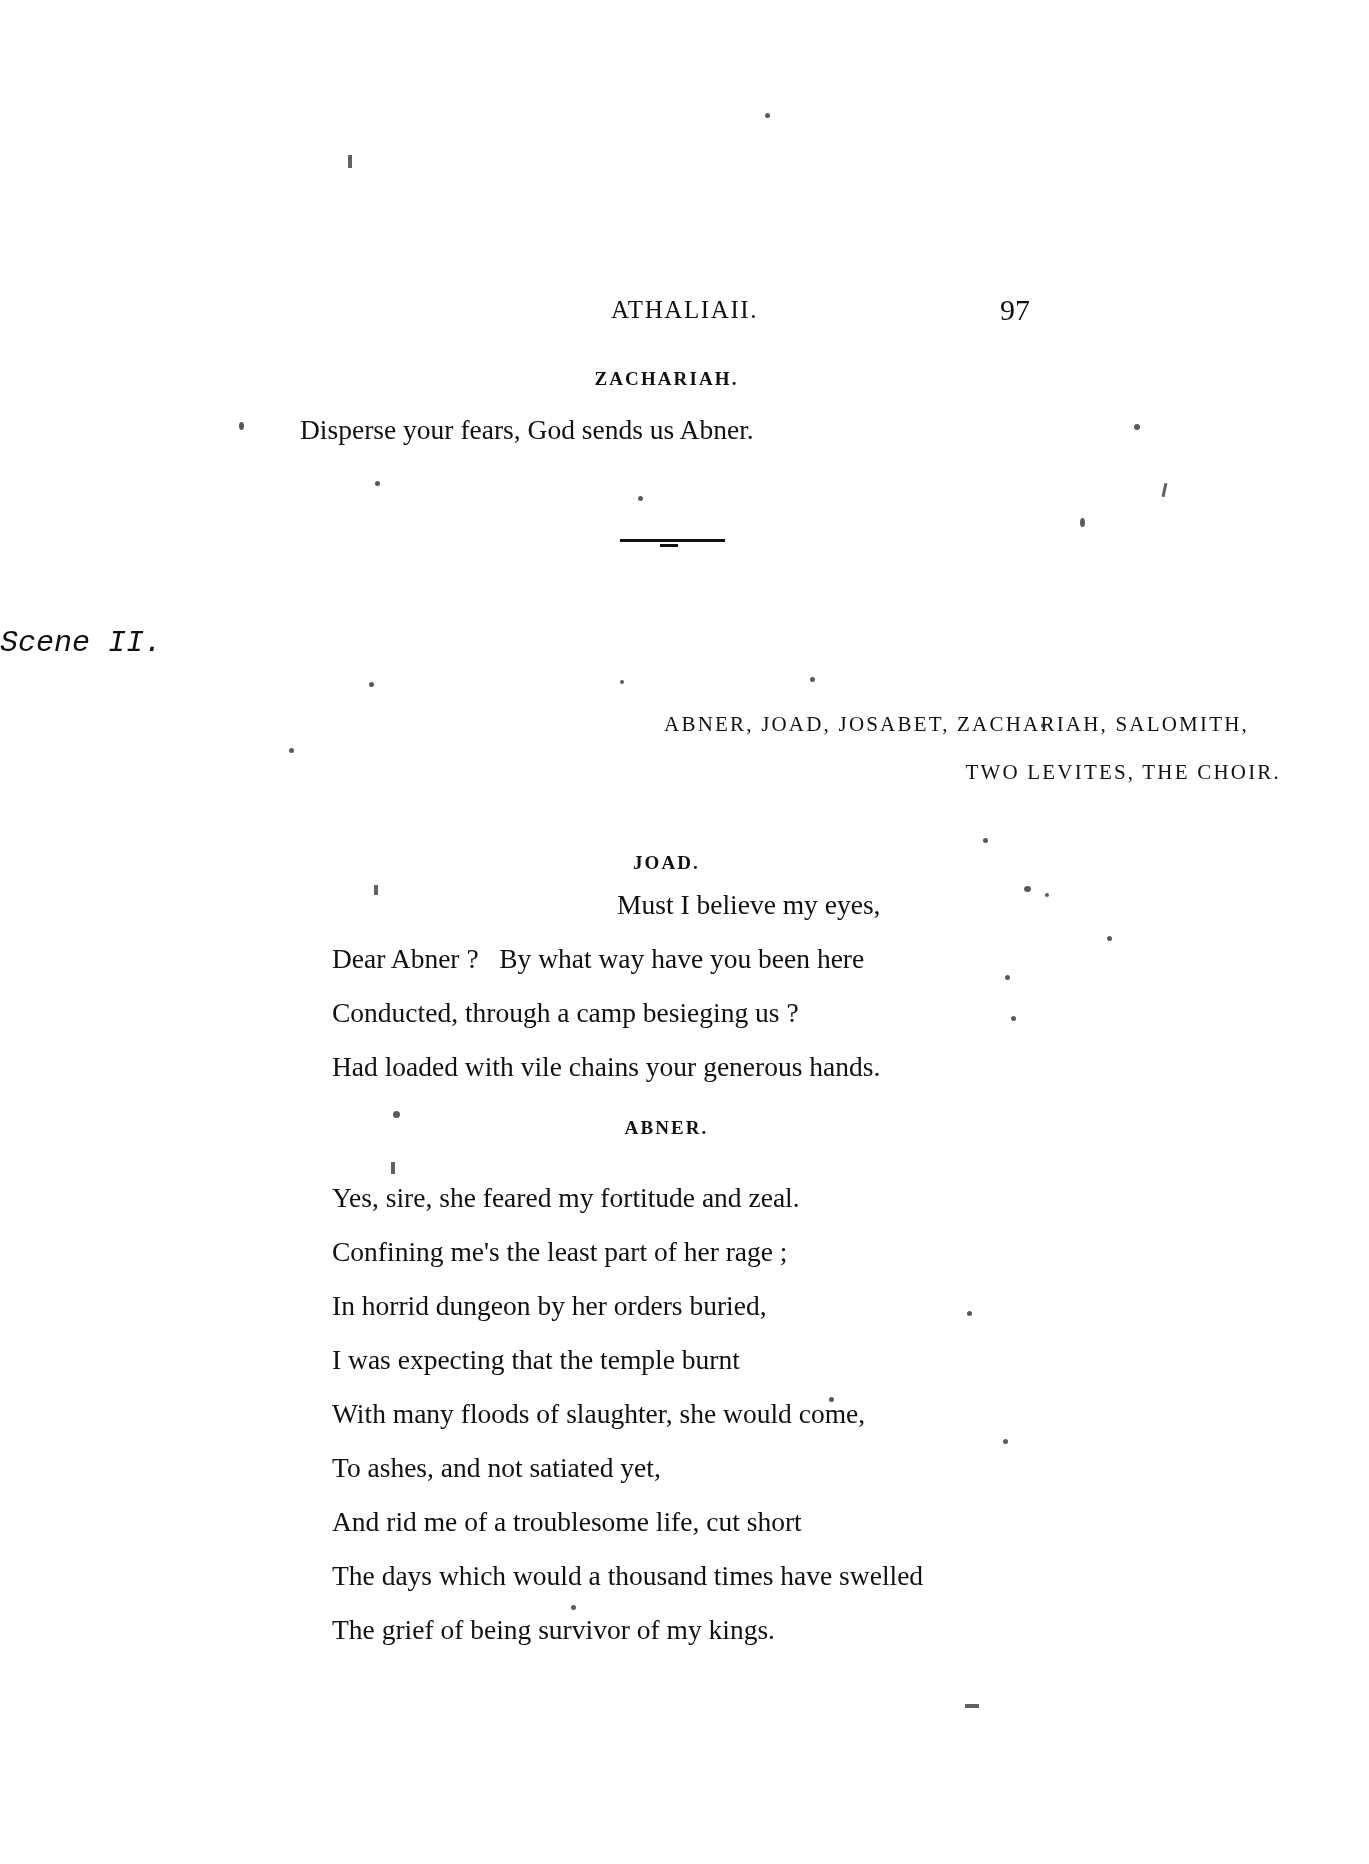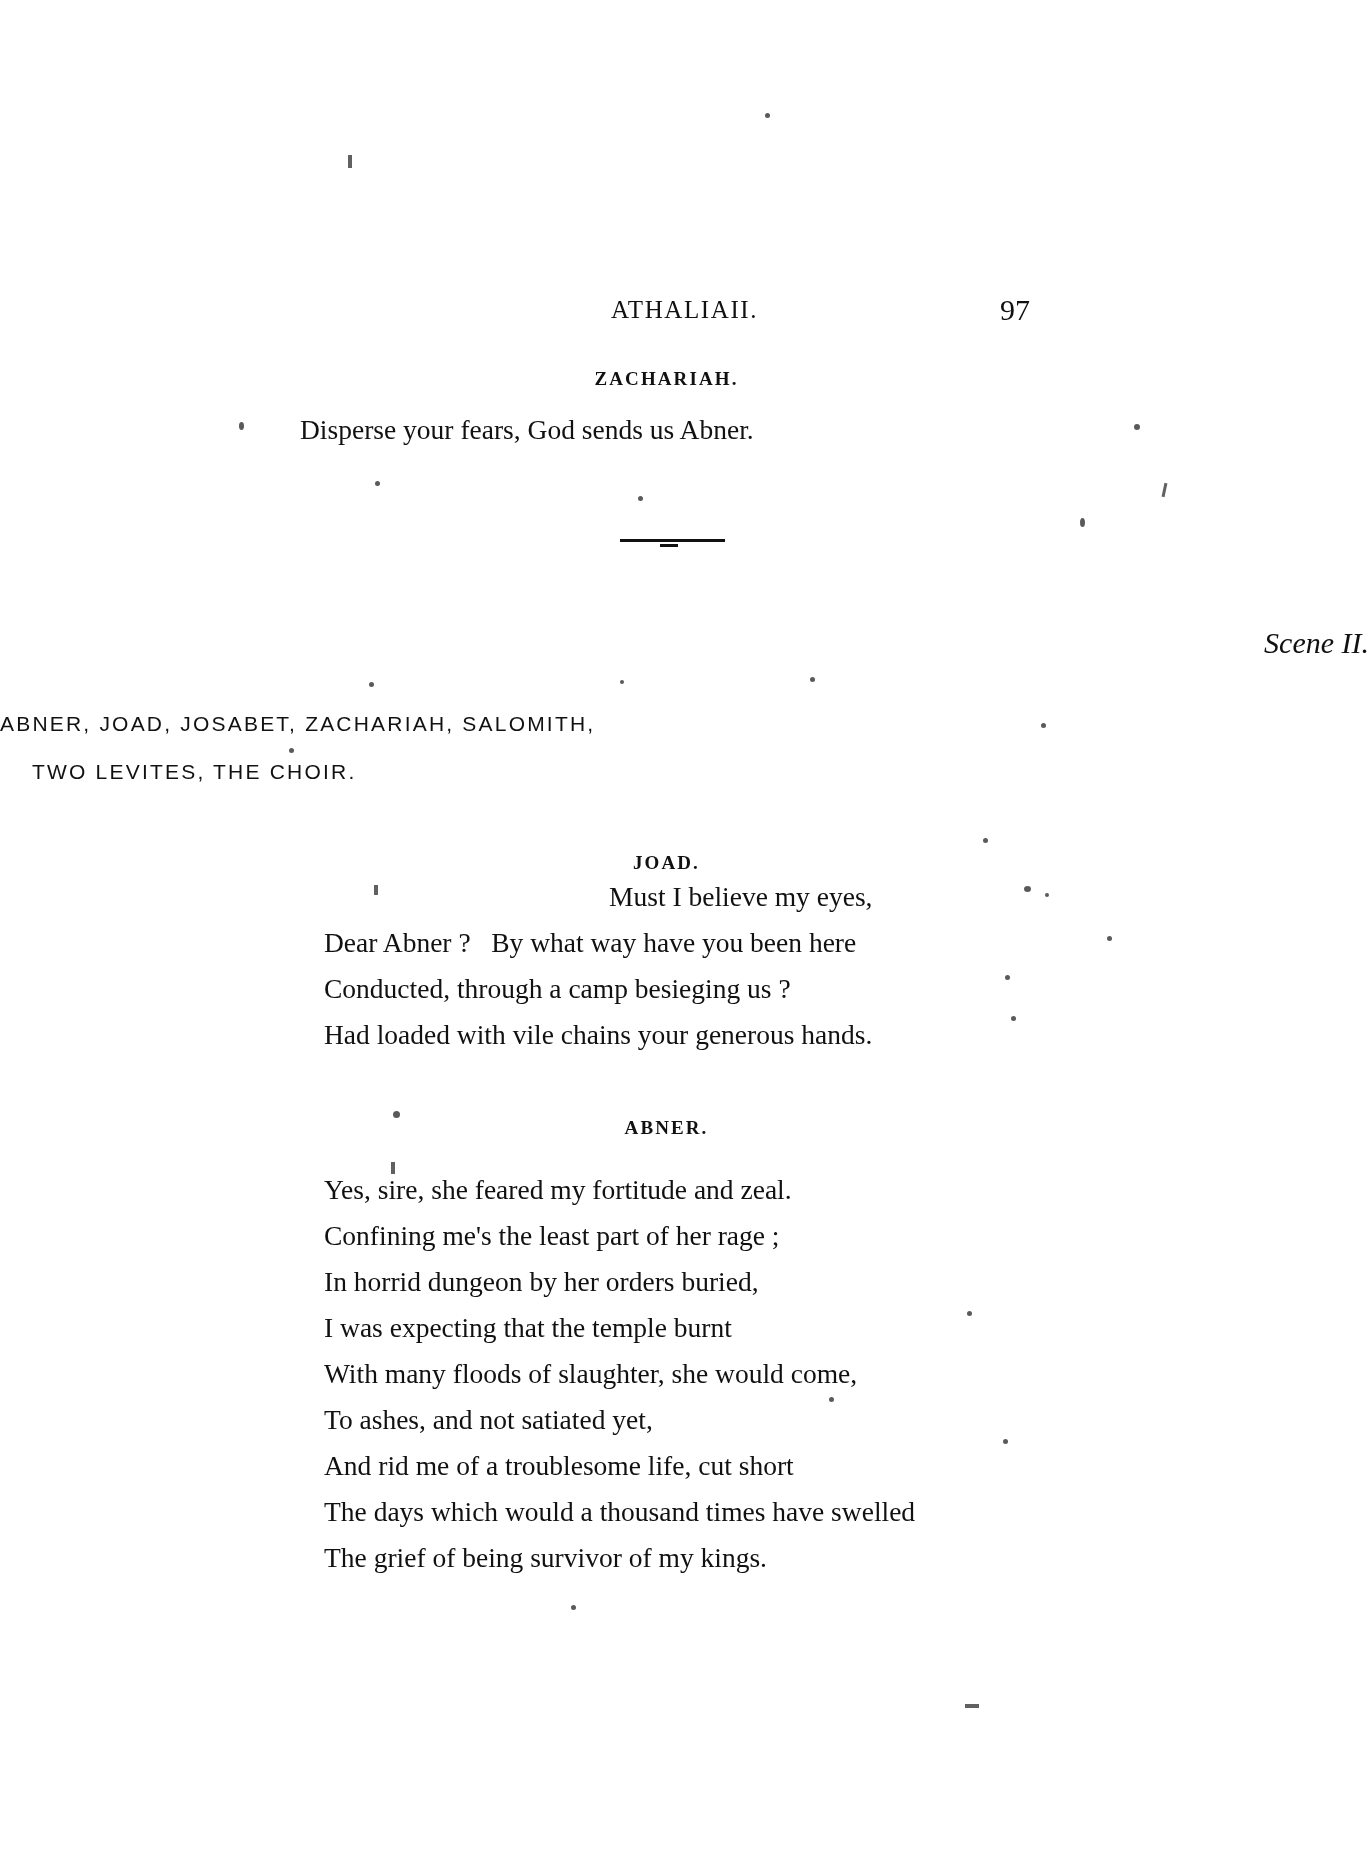--- a/index.html
+++ b/index.html
@@ -85,50 +85,50 @@
     height: 3px;
     background: #111;
   }
 
   
   .scene-title {
     position: absolute;
     top: 626px;
     left: 0;
     width: 1369px;
-    text-align: right;
+    text-align: left;
     font-size: 30px;
     font-style: italic;
-    font-family: Liberation Serif, serif;
+    font-family: Liberation Mono, monospace;
   }
 
   
   .cast {
     position: absolute;
     width: 1249px;
     left: 0;
-    text-align: left;
+    text-align: right;
     font-size: 21px;
     letter-spacing: 2.2px;
-    font-family: Liberation Sans, sans-serif;
+    font-family: Liberation Serif, serif;
   }
   .cast-1 { top: 712px; }
   .cast-2 { top: 760px; padding-left: 32px; }
 
   
   .verse-joad  { top: 872px; }
   .verse-abner { top: 1165px; }
   .verse {
     position: absolute;
     left: 320px;
     font-size: 27.5px;
     font-family: "Liberation Serif", serif;
   }
   .verse p {
-    margin: 4px;
+    margin: 12px;
     padding: 0;
     height: 42px;
     line-height: 42px;
     white-space: pre;
   }
   .verse p.indent-half {
     padding-left: 285px;
   }
 
   

